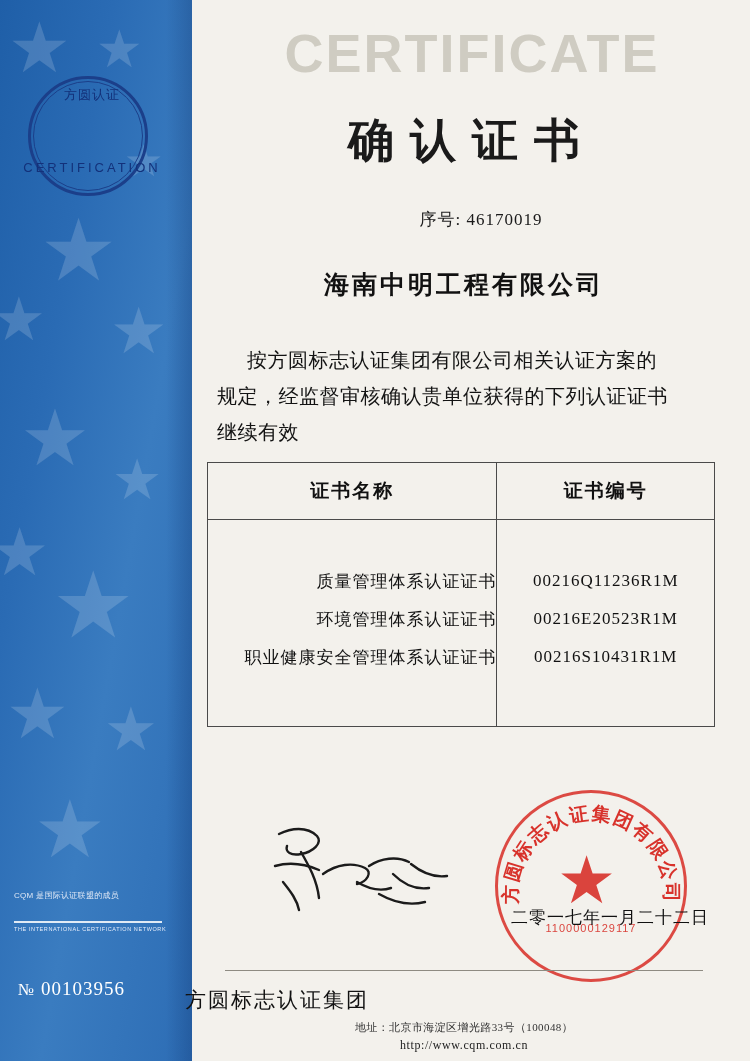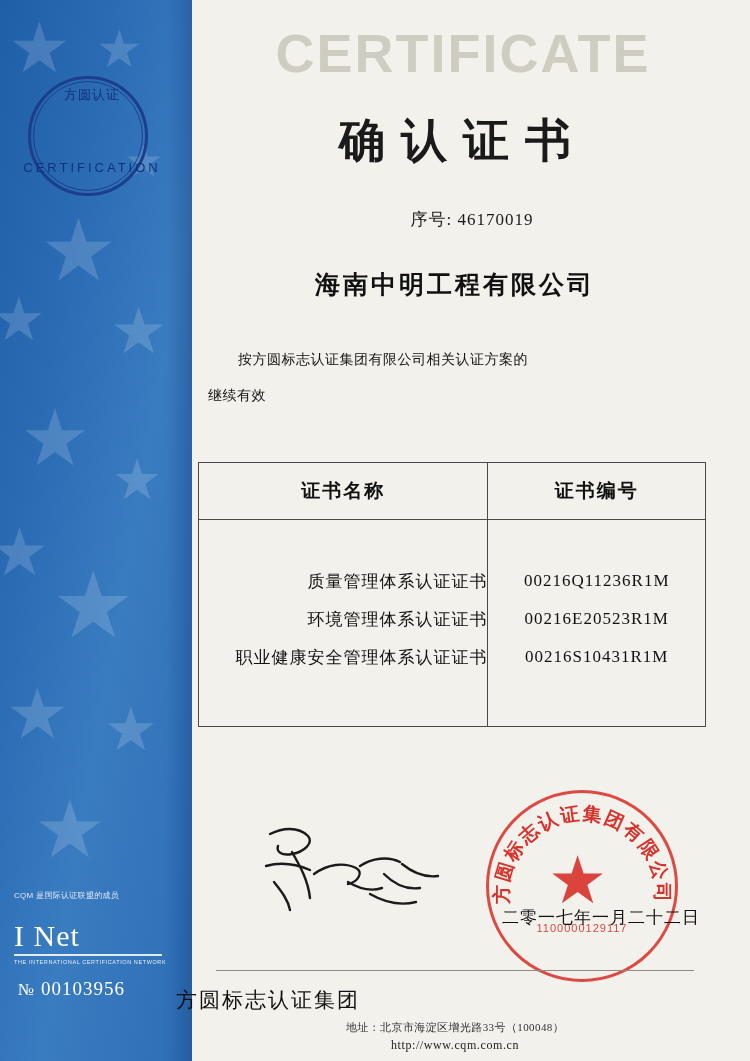--- a/index.html
+++ b/index.html
@@ -132,21 +132,21 @@
     color: #ffffff;
     font-family: "Liberation Serif", serif;
     font-size: 19px;
     letter-spacing: 1px;
   }
   #serial .no-mark { font-size: 17px; }
 
   
   #content {
     position: absolute;
-    left: 176px; top: 0;
+    left: 185px; top: 0;
     width: 558px; height: 820px;
   }
 
   #watermark {
     position: absolute;
     left: 52px; top: 22px;
     width: 470px;
     text-align: center;
     font-family: "Liberation Sans", sans-serif;
     font-weight: bold;
@@ -188,21 +188,21 @@
     font-size: 25px;
     font-weight: bold;
     letter-spacing: 3px;
     color: #111;
   }
 
   #body-text {
     position: absolute;
     left: 32px; top: 342px;
     width: 494px;
-    font-size: 14px;
+    font-size: 20px;
     line-height: 36px;
     color: #131313;
     letter-spacing: 0.5px;
   }
   #body-text .indent { text-indent: 30px; }
 
   
   #cert-table {
     position: absolute;
     left: 22px; top: 462px;
@@ -368,21 +368,20 @@
 
     <div id="cqm-logo">
       <div class="ring"></div>
       <div class="ring2"></div>
       <div class="cqm-cn">方圆认证</div>
       <div class="cqm-sub">CERTIFICATION</div>
     </div>
 
     <div id="iqnet">
       <div class="iqnet-note">CQM 是国际认证联盟的成员</div>
-      <div class="iqnet-mark">I  Net</div>
       <div class="iqnet-rule"></div>
       <div class="iqnet-foot">THE INTERNATIONAL CERTIFICATION NETWORK</div>
     </div>
 
     <div id="serial">
       <span class="no-mark">№</span>
       <span>00103956</span>
     </div>
   </div>
 
@@ -391,20 +390,21 @@
     <div id="watermark">CERTIFICATE</div>
 
     <div id="doc-title">确认证书</div>
 
     <div id="serial-line">序号: 46170019</div>
 
     <div id="company">海南中明工程有限公司</div>
 
     <div id="body-text">
       <div class="indent">按方圆标志认证集团有限公司相关认证方案的</div>
+      <div>规定，经监督审核确认贵单位获得的下列认证证书</div>
       <div>继续有效</div>
     </div>
 
     <table id="cert-table">
       <colgroup>
           <col class="c1">
           <col class="c2">
         </colgroup>
       <thead>
         <tr>

